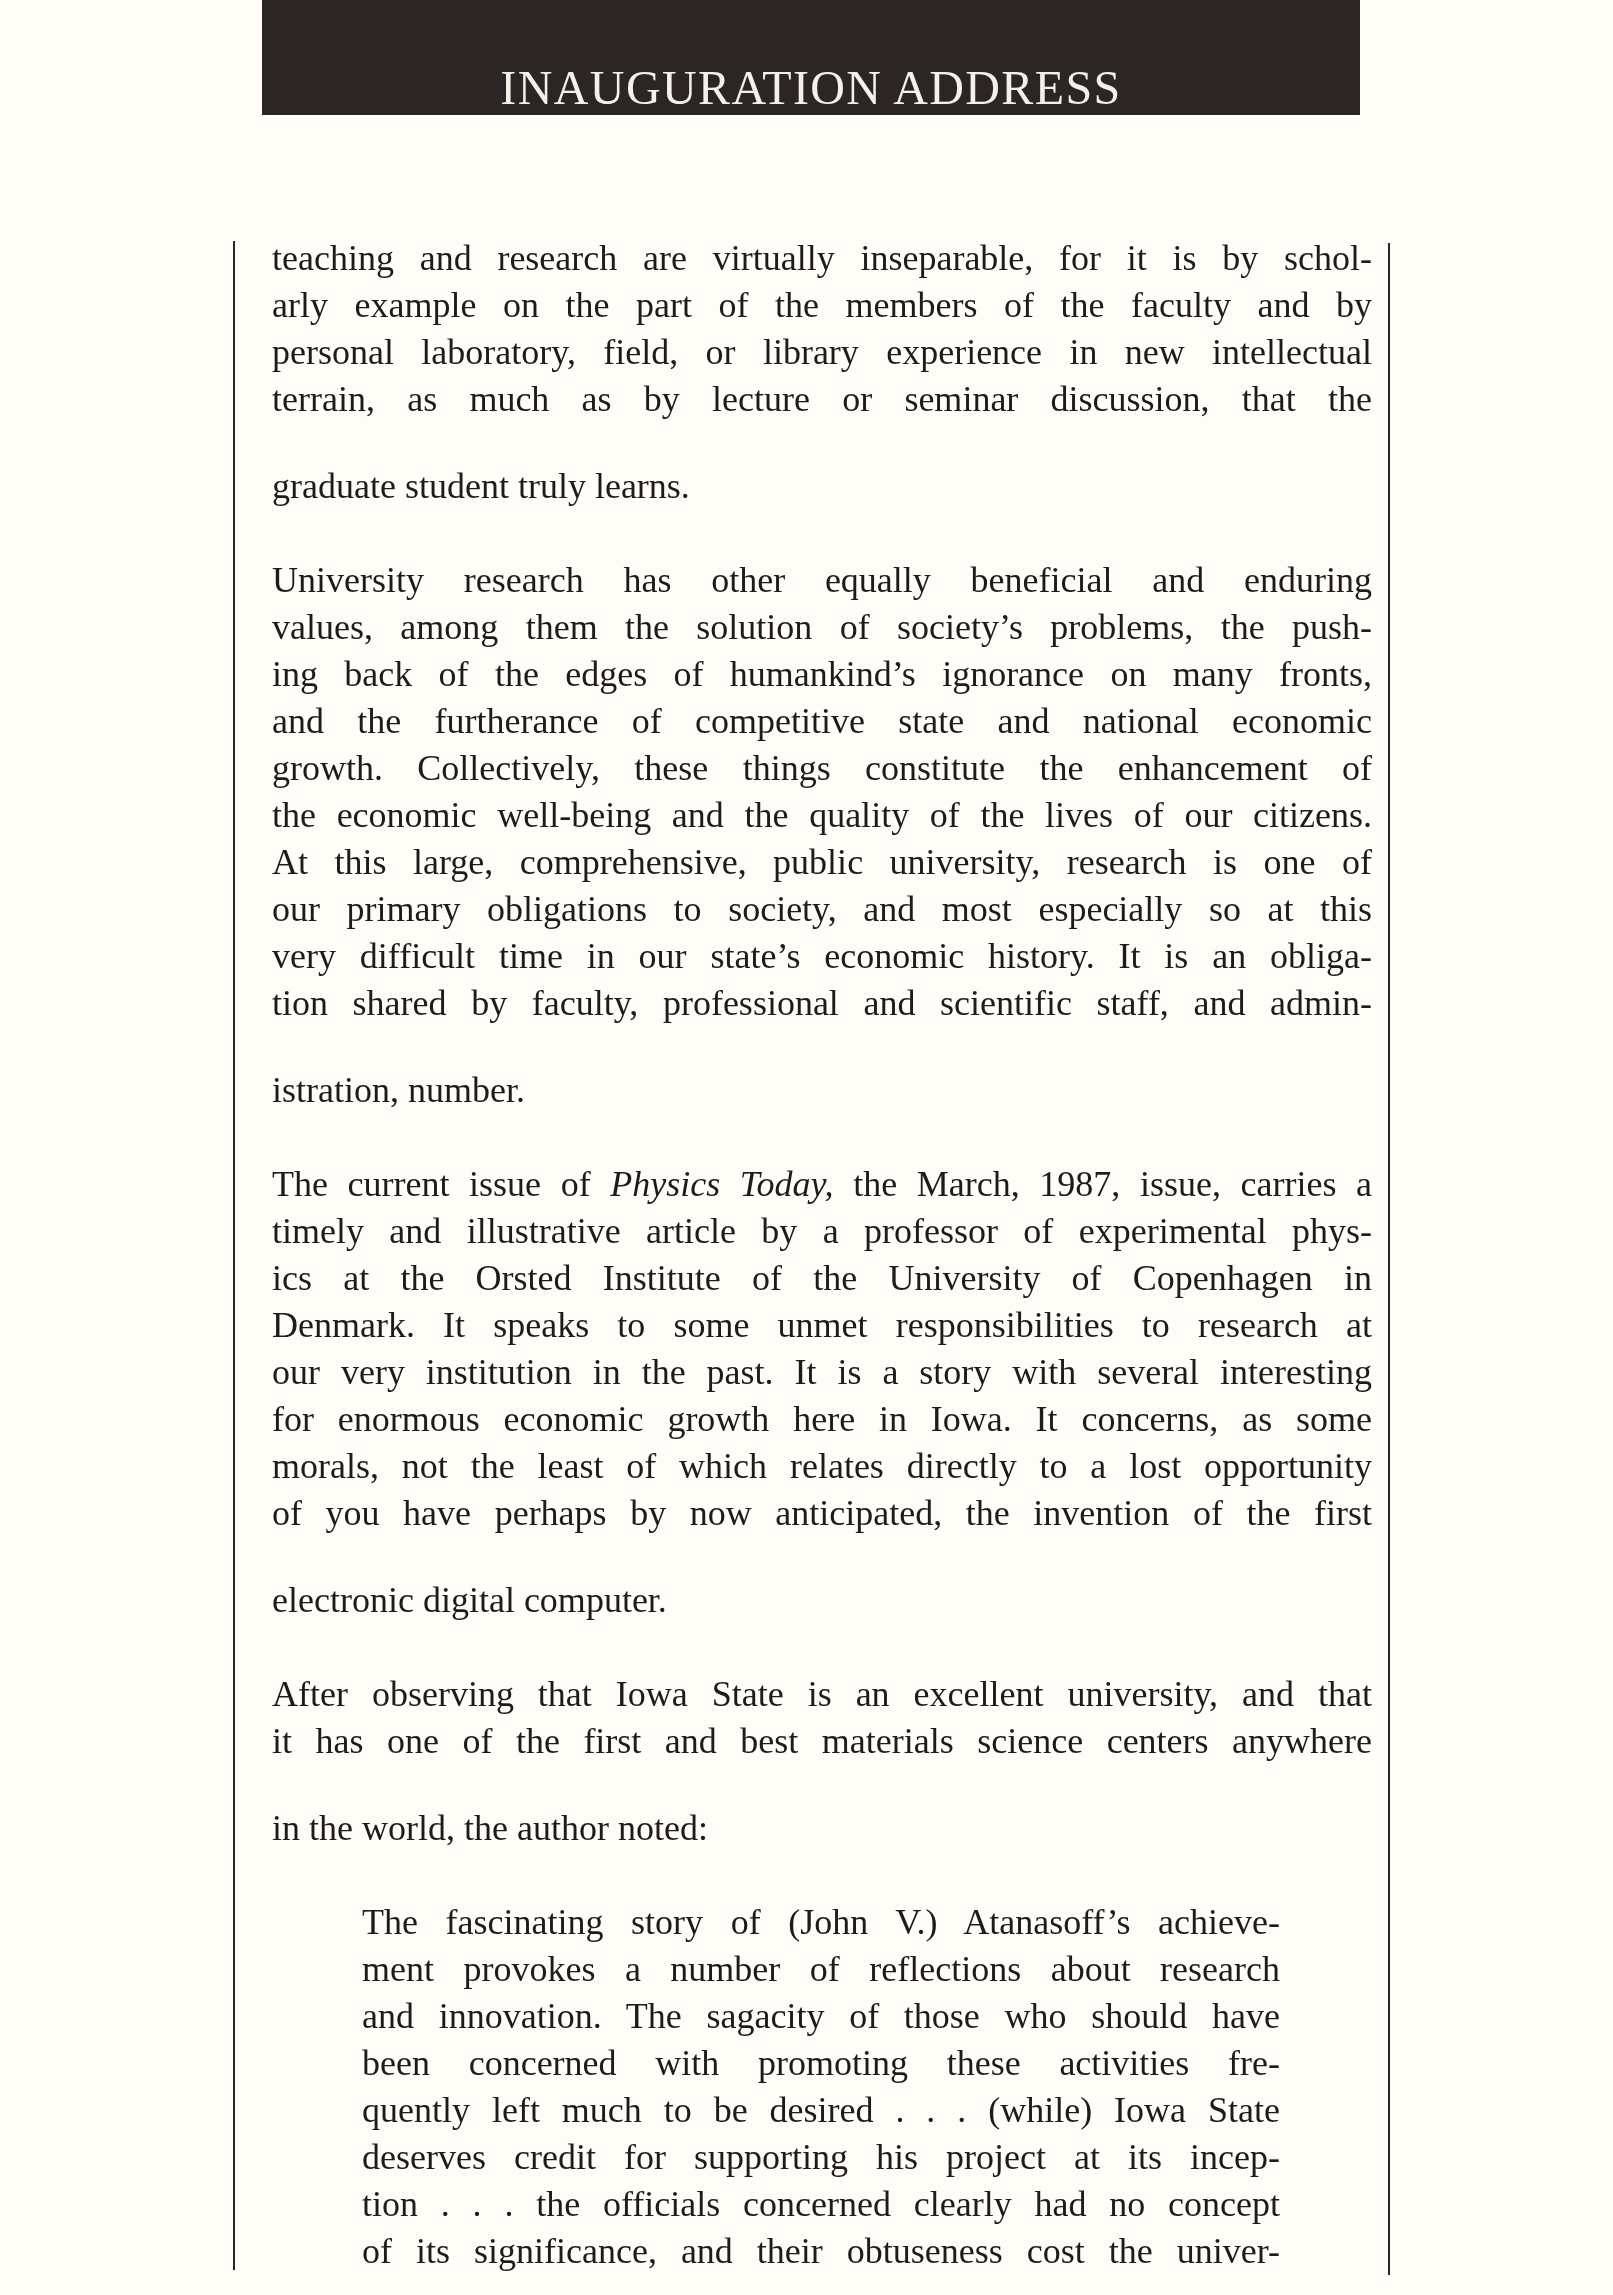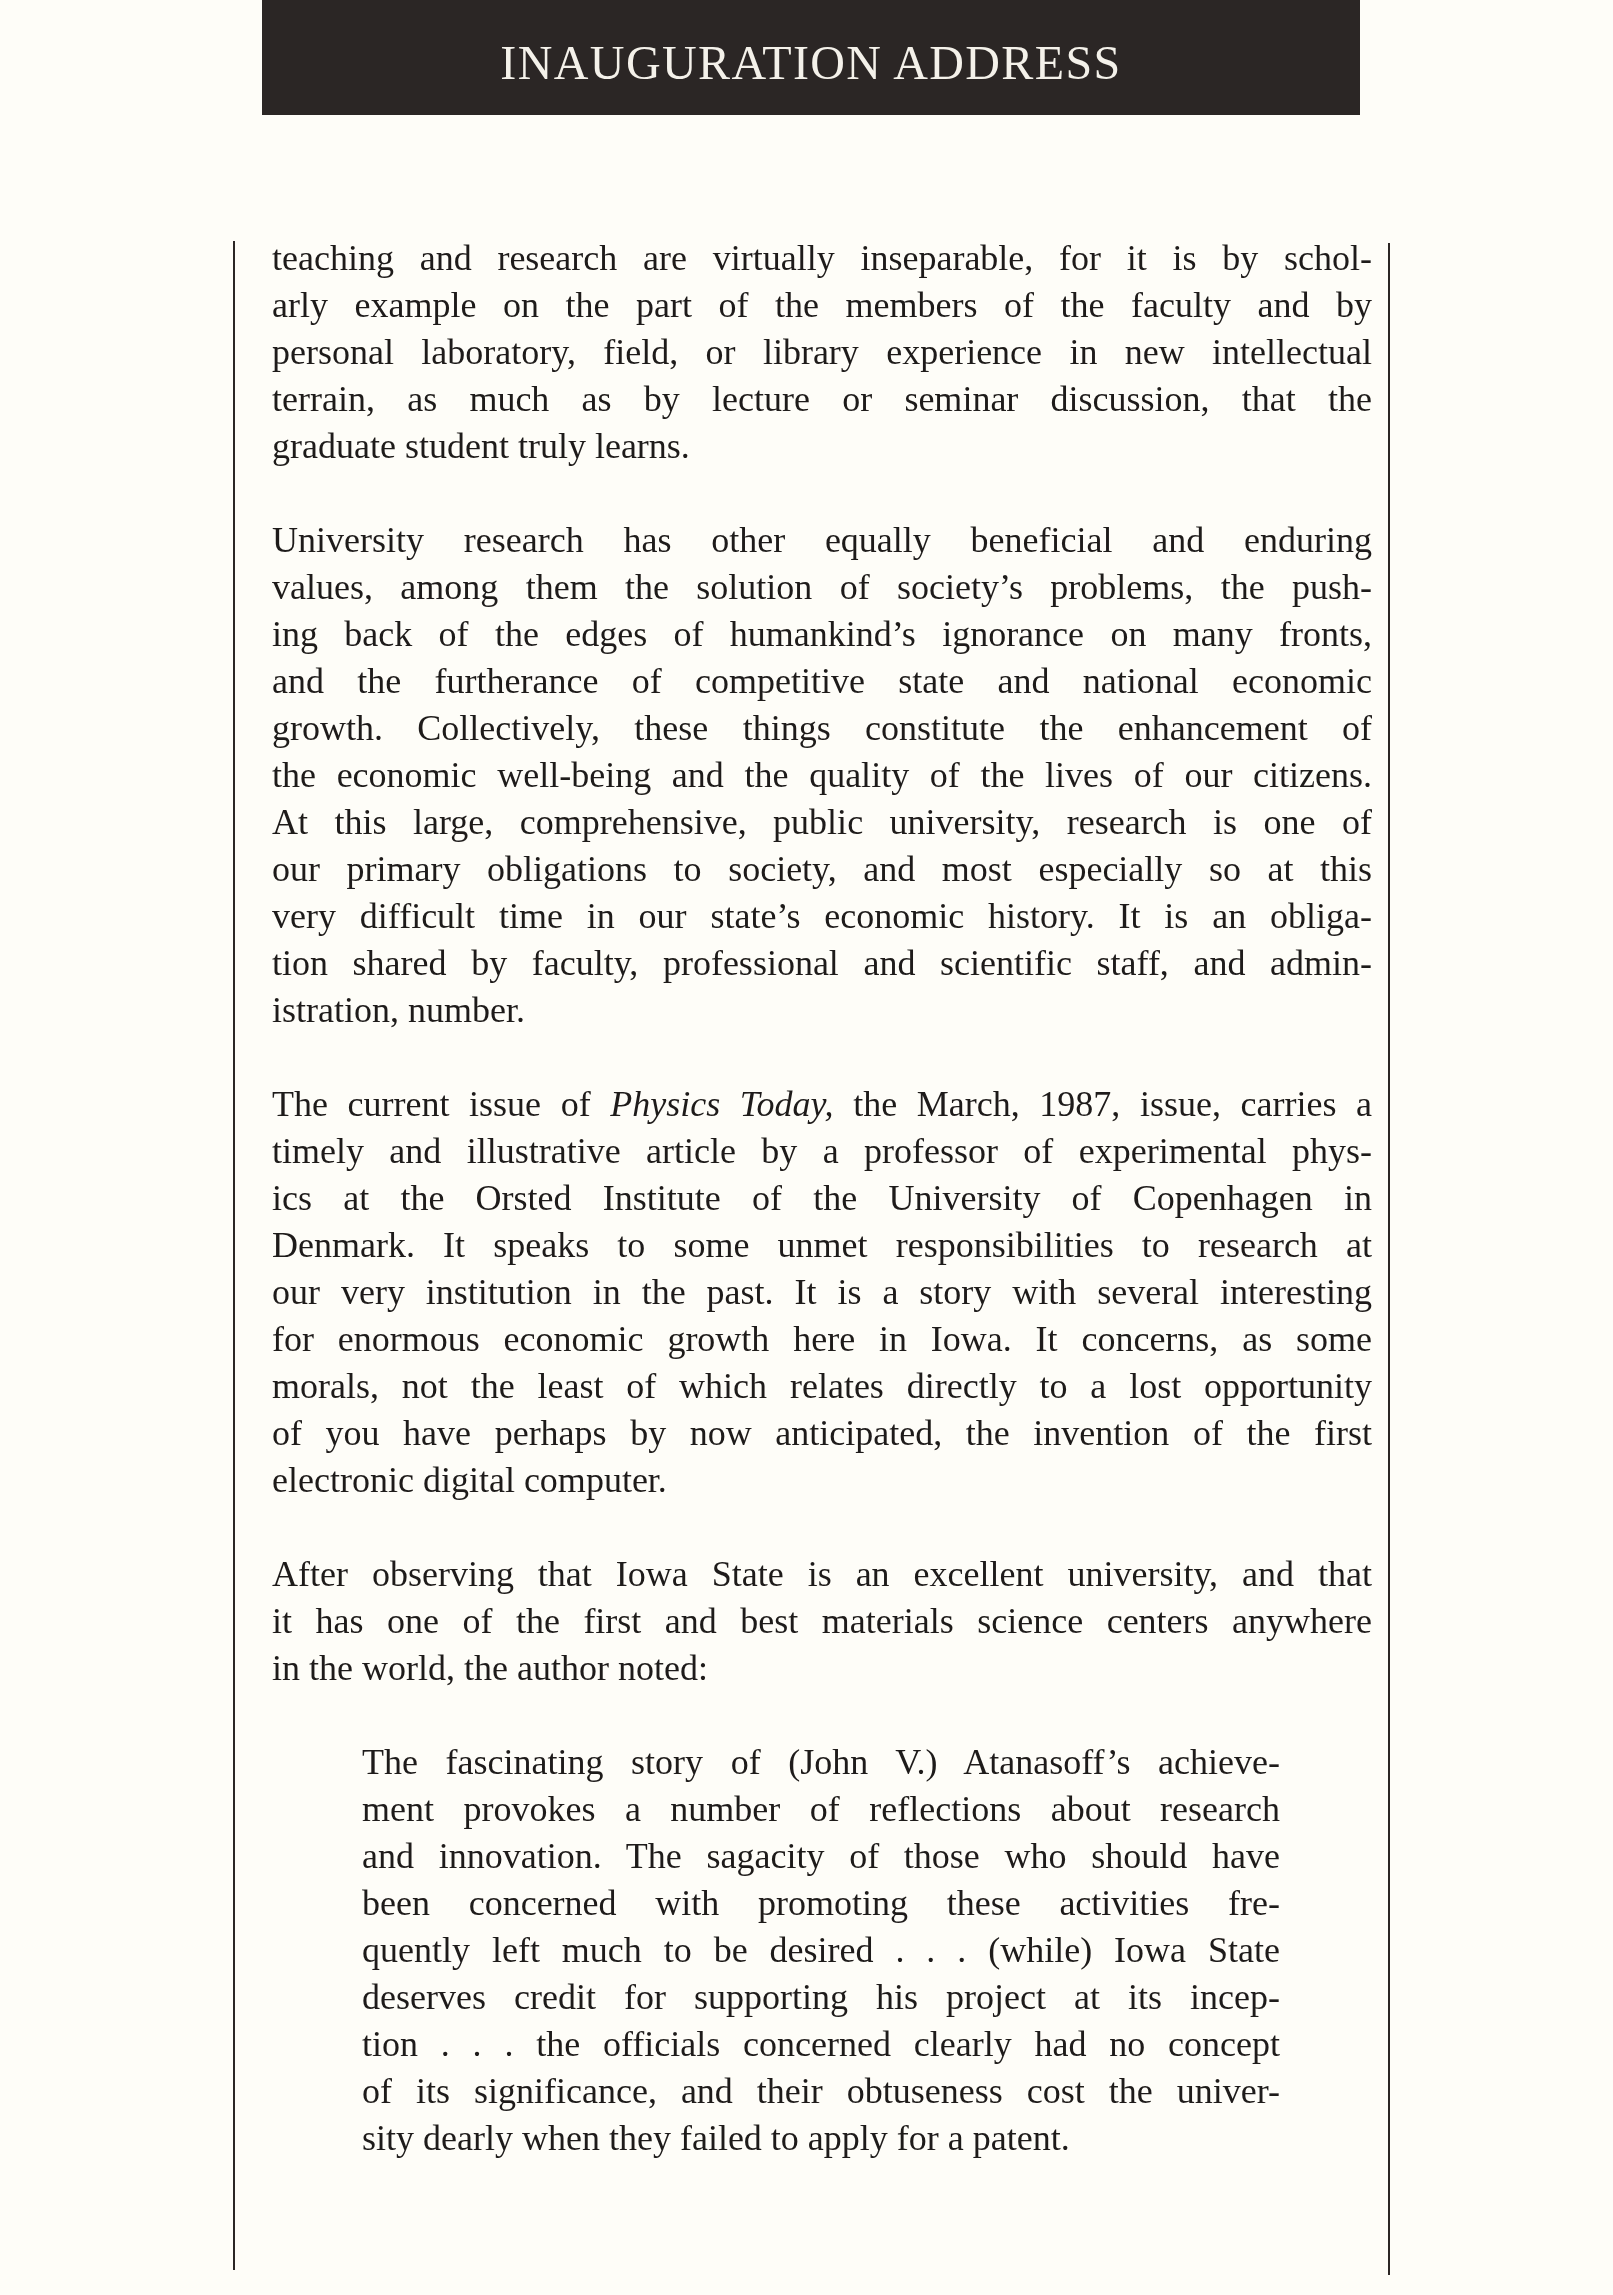--- a/index.html
+++ b/index.html
@@ -6,37 +6,37 @@
   body {
     width: 1613px; height: 2478px;
     background: #fefdf8;
     position: relative; overflow: hidden;
     font-family: "Liberation Serif", "DejaVu Serif", serif;
     color: #1e1b1a;
   }
   .header-bar {
     position: absolute; left: 262px; top: 0; width: 1098px; height: 115px;
     background: #2b2625;
-    display: flex; align-items: center; justify-content: center;
+    display: flex; align-items: flex-end; justify-content: center;
   }
   .header-title {
     color: #f4f1ea; font-size: 48px; letter-spacing: 1.4px;
     padding-top: 10px; font-weight: normal;
   }
   .rule { position: absolute; width: 2.3px; background: #2b2625; }
   .rule-left { left: 233px; top: 241px; height: 2029px; }
   .rule-right { left: 1388px; top: 243px; height: 2032px; }
   .body-text {
     position: absolute; left: 272px; top: 235px; width: 1100px;
     font-size: 36px; line-height: 47px; text-align: justify;
     hyphens: manual;
   }
   .para { margin: 0 0 47px 0; }
   .para .line { display: block; text-align: justify; text-align-last: justify; white-space: nowrap; }
-  .para .line.last { text-align-last: left; }
+  .para .line.last { text-align-last: left; margin-top: 40px; }
   .blockquote {
     margin: 0 0 0 90px; width: 918px;
   }
   em { }
 </style>
 </head>
 <body>
 
 <div class="header-bar">
   <div class="header-title">INAUGURATION ADDRESS</div>

